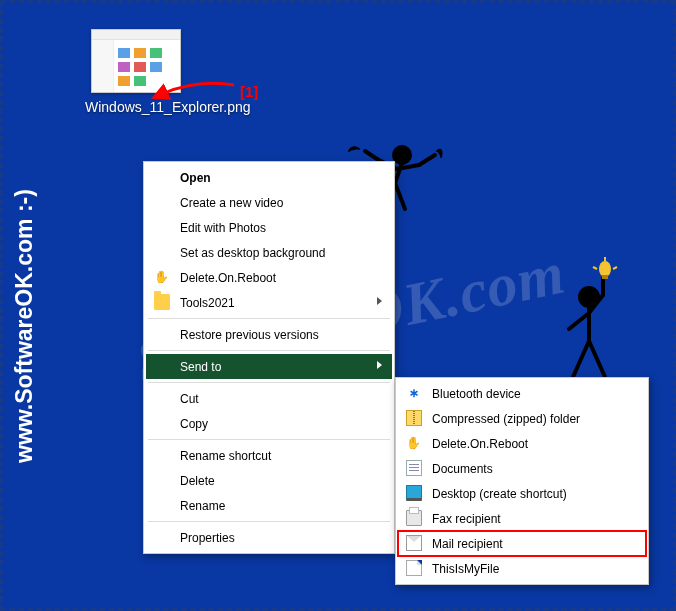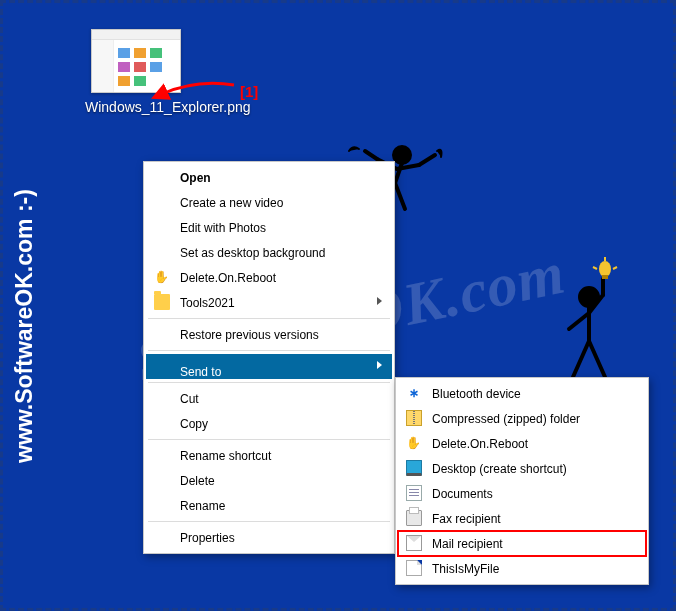--- a/index.html
+++ b/index.html
@@ -118,23 +118,22 @@
 .menu .item .chev {
   position: absolute;
   right: 10px;
   top: 7px;
   width: 0; height: 0;
   border-top: 4px solid transparent;
   border-bottom: 4px solid transparent;
   border-left: 5px solid #555;
 }
 .menu .item.selected {
-  background: #0369a1;
+  background: #14532d;
   color: #fff;
-  align-items: flex-end;
 }
 .menu .item.selected .chev { border-left-color: #fff; }
 .menu .item .ico {
   position: absolute;
   left: 8px;
   top: 4px;
   width: 16px;
   height: 16px;
   display: flex;
   align-items: center;
@@ -296,26 +295,26 @@
     </div>
   <div class="item">
       <span class="ico i-zip"></span>
       <span>Compressed (zipped) folder</span>
     </div>
   <div class="item">
       <span class="ico i-hand">✋</span>
       <span>Delete.On.Reboot</span>
     </div>
   <div class="item">
+      <span class="ico i-doc"></span>
+      <span>Documents</span>
+    </div>
+  <div class="item">
       <span class="ico i-desktop"></span>
       <span>Desktop (create shortcut)</span>
-    </div>
-  <div class="item">
-      <span class="ico i-doc"></span>
-      <span>Documents</span>
     </div>
   <div class="item">
       <span class="ico i-fax"></span>
       <span>Fax recipient</span>
     </div>
   <div class="item boxed">
       <span class="ico i-mail"></span>
       <span>Mail recipient</span>
     </div>
   <div class="item">

